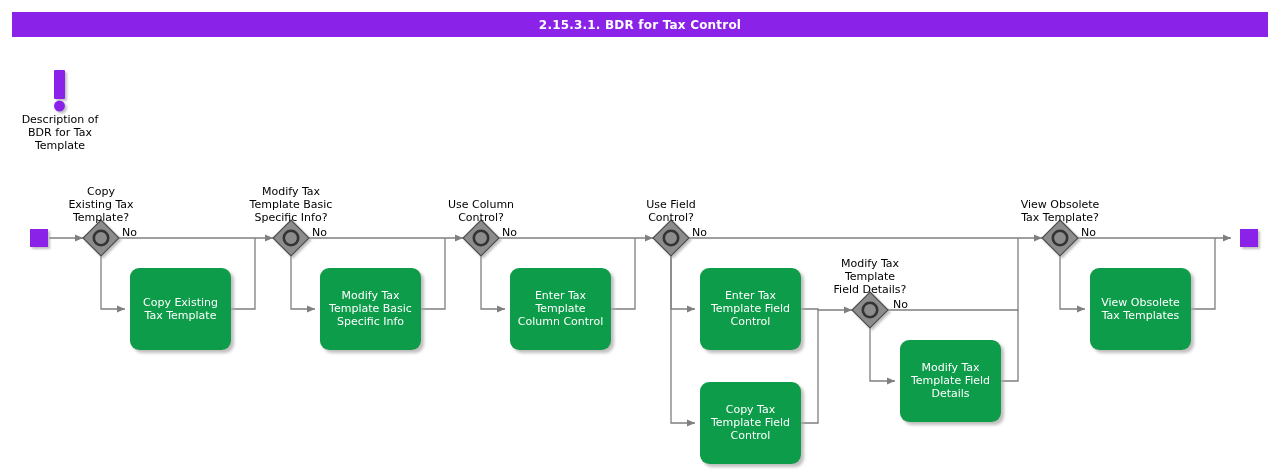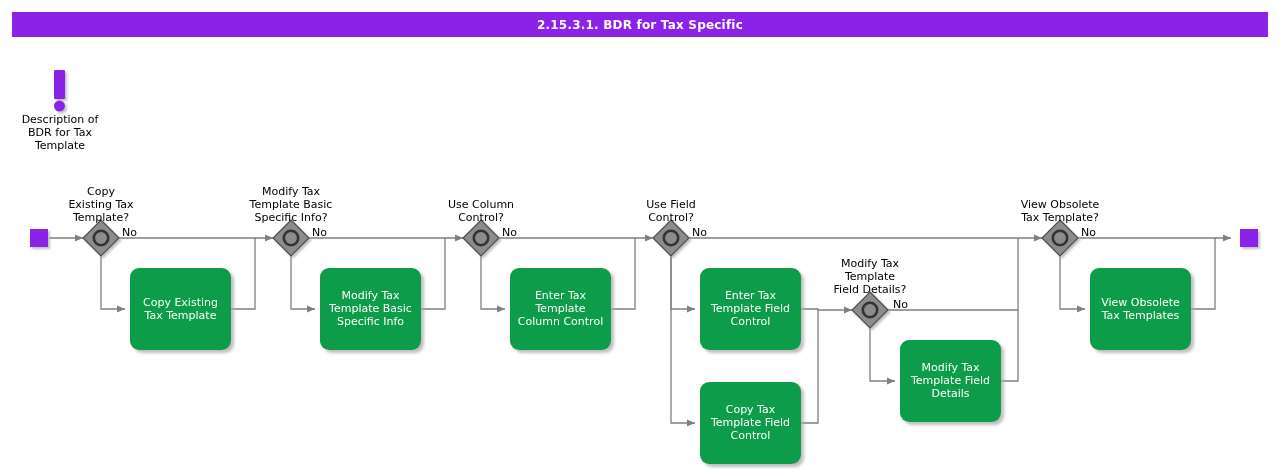--- a/index.html
+++ b/index.html
@@ -69,21 +69,21 @@
     stroke: #7F7F7F;
     stroke-width: 1.3;
     fill: none;
   }
 </style>
 </head>
 <body>
 
 <div id="root">
 
-  <div class="title-bar">2.15.3.1. BDR for Tax Specific</div>
+  <div class="title-bar">2.15.3.1. BDR for Tax Control</div>
 
   <svg class="canvas" viewBox="0 0 1280 470">
     <defs>
       <marker id="arrowHead" markerWidth="9" markerHeight="8" refX="8" refY="4" orient="auto" markerUnits="userSpaceOnUse">
         <path d="M0,0.6 L8,4 L0,7.4 z" fill="#7F7F7F"></path>
       </marker>
       <filter id="softShadow" x="-30%" y="-30%" width="180%" height="180%">
         <feDropShadow dx="3" dy="3" stdDeviation="1.6" flood-color="#AAAAAA" flood-opacity="0.75"></feDropShadow>
       </filter>
       <filter id="tinyShadow" x="-40%" y="-40%" width="200%" height="200%">

